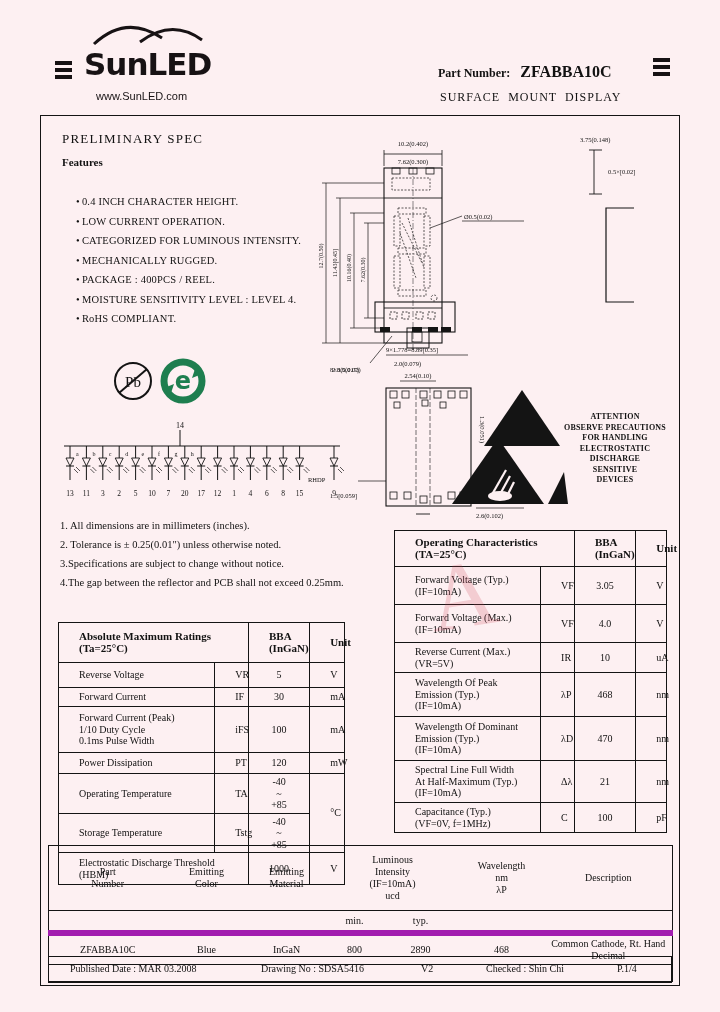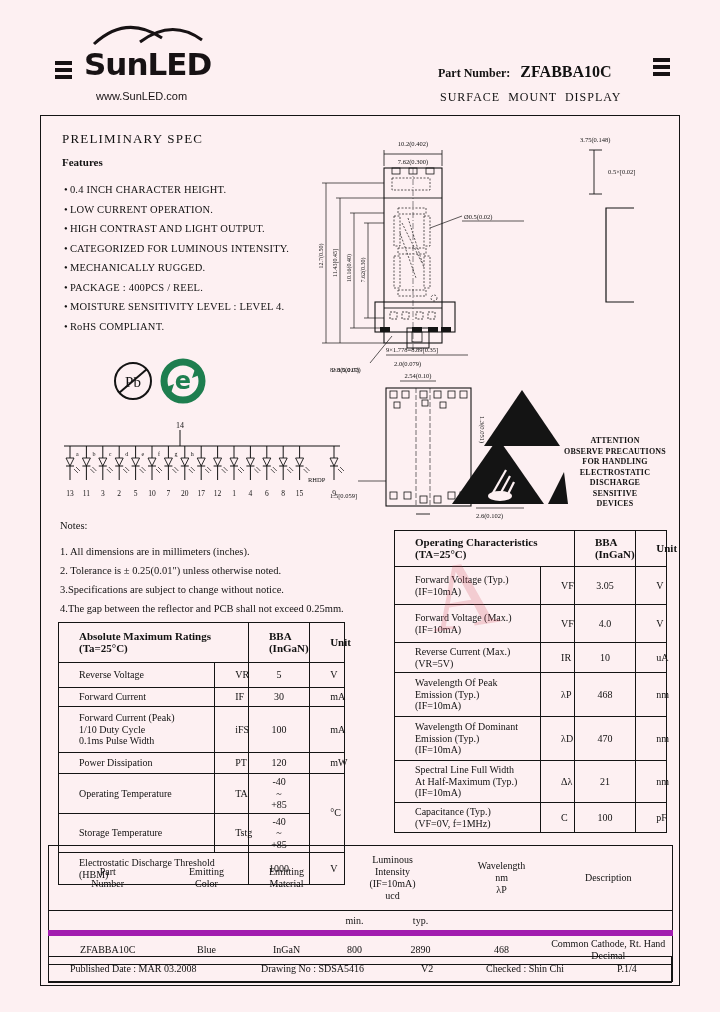--- a/index.html
+++ b/index.html
@@ -13,21 +13,21 @@
   
   .logo-text{font-family:"DejaVu Sans",sans-serif;font-weight:800;font-size:31px;letter-spacing:-1px;color:#171214;}
   .logo-url{font-family:"Liberation Sans",sans-serif;font-size:11px;color:#171214;}
   .burger span{display:block;width:17px;height:4px;background:#171214;margin:3px 0;}
   .pn-label{font-size:12px;font-weight:bold;}
   .pn-value{font-size:16px;font-weight:bold;margin-left:10px;}
   .subtitle{font-size:12px;letter-spacing:1px;word-spacing:4px;}
   
   .prelim{font-size:13px;letter-spacing:1.2px;}
   .features-title{font-size:11px;font-weight:bold;}
-  .features{list-style:none;margin:4px;padding:0;font-size:10.5px;letter-spacing:.2px;}
+  .features{list-style:none;margin:16px;padding:0;font-size:10.5px;letter-spacing:.2px;}
   .features li{height:19.5px;}
   .features li:before{content:"\2022";margin-right:2px;}
   
   .notes{font-size:10.5px;}
   .notes .nt{margin-bottom:7px;}
   .notes div{height:19px;}
   
   table.spec{border-collapse:collapse;border:1.5px solid #141414;table-layout:fixed;}
   table.spec td,table.spec th{border:1px solid #141414;font-size:10px;padding:2px 20px;vertical-align:middle;white-space:pre-line;line-height:11.5px;}
   table.spec th{font-size:11px;}
@@ -76,21 +76,20 @@
 </div>
 <div class="ap subtitle" style="left:440px;top:90px;">SURFACE MOUNT DISPLAY</div>
 
 <div class="ap content-box"></div>
 
 <div class="ap prelim" style="left:62px;top:131px;">PRELIMINARY SPEC</div>
 <div class="ap features-title" style="left:62px;top:156px;">Features</div>
 <ul class="ap features" style="left:60px;top:180px;width:300px;">
   <li>0.4 INCH CHARACTER HEIGHT.</li>
   <li>LOW  CURRENT OPERATION.</li>
-  <li>HIGH CONTRAST AND LIGHT OUTPUT.</li>
   <li>CATEGORIZED FOR LUMINOUS INTENSITY.</li>
   <li>MECHANICALLY RUGGED.</li>
   <li>PACKAGE : 400PCS / REEL.</li>
   <li>MOISTURE SENSITIVITY LEVEL : LEVEL 4.</li>
   <li>RoHS COMPLIANT.</li>
 </ul>
 
 <svg class="ap" style="left:312px;top:128px;" width="235" height="270">
 
   <line x1="72" y1="26" x2="130" y2="26" stroke="#141414" stroke-width="0.8"></line>
@@ -217,21 +216,21 @@
   <polygon points="100,118 116,86 120,118" fill="#141414"></polygon>
 
   <g stroke="#fdf0f2" stroke-width="2.2" fill="none">
     <line x1="42" y1="112" x2="58" y2="84"></line>
     <line x1="50" y1="112" x2="62" y2="90"></line>
     <line x1="58" y1="112" x2="66" y2="96"></line>
   </g>
   <ellipse cx="52" cy="110" rx="12" ry="5" fill="#fdf0f2"></ellipse>
 </svg>
 
-<div class="ap attention" style="left:552px;top:436px;">
+<div class="ap attention" style="left:552px;top:412px;">
   <div>ATTENTION</div>
   <div>OBSERVE PRECAUTIONS</div>
   <div>FOR HANDLING</div>
   <div>ELECTROSTATIC</div>
   <div>DISCHARGE</div>
   <div>SENSITIVE</div>
   <div>DEVICES</div>
 </div>
 
 <svg class="ap" style="left:112px;top:360px;" width="42" height="42">
@@ -369,21 +368,20 @@
       <line x1="274" y1="46" x2="282" y2="46" stroke="#141414" stroke-width="1"></line>
       <line x1="278" y1="46" x2="278" y2="60" stroke="#141414" stroke-width="1"></line>
       <line x1="282" y1="49" x2="286" y2="53" stroke="#141414" stroke-width="0.7"></line>
       <line x1="284" y1="47" x2="288" y2="51" stroke="#141414" stroke-width="0.7"></line>
       <text x="278" y="76" font-size="7.5" text-anchor="middle">9</text>
     </g>
   <text x="252" y="62" font-size="6.5">RHDP</text>
 </svg>
 
 <div class="ap notes" style="left:60px;top:520px;width:330px;">
-  <div class="nt">Notes:</div>
   <div>1. All dimensions are in millimeters (inches).</div>
   <div>2. Tolerance is ± 0.25(0.01") unless otherwise noted.</div>
   <div>3.Specifications are subject to change without notice.</div>
   <div>4.The gap between the reflector and PCB shall not exceed 0.25mm.</div>
 </div>
 
 <table class="ap spec" style="left:58px;top:622px;width:287px;">
   <colgroup>
       <col style="width:148px">
       <col style="width:32px">

